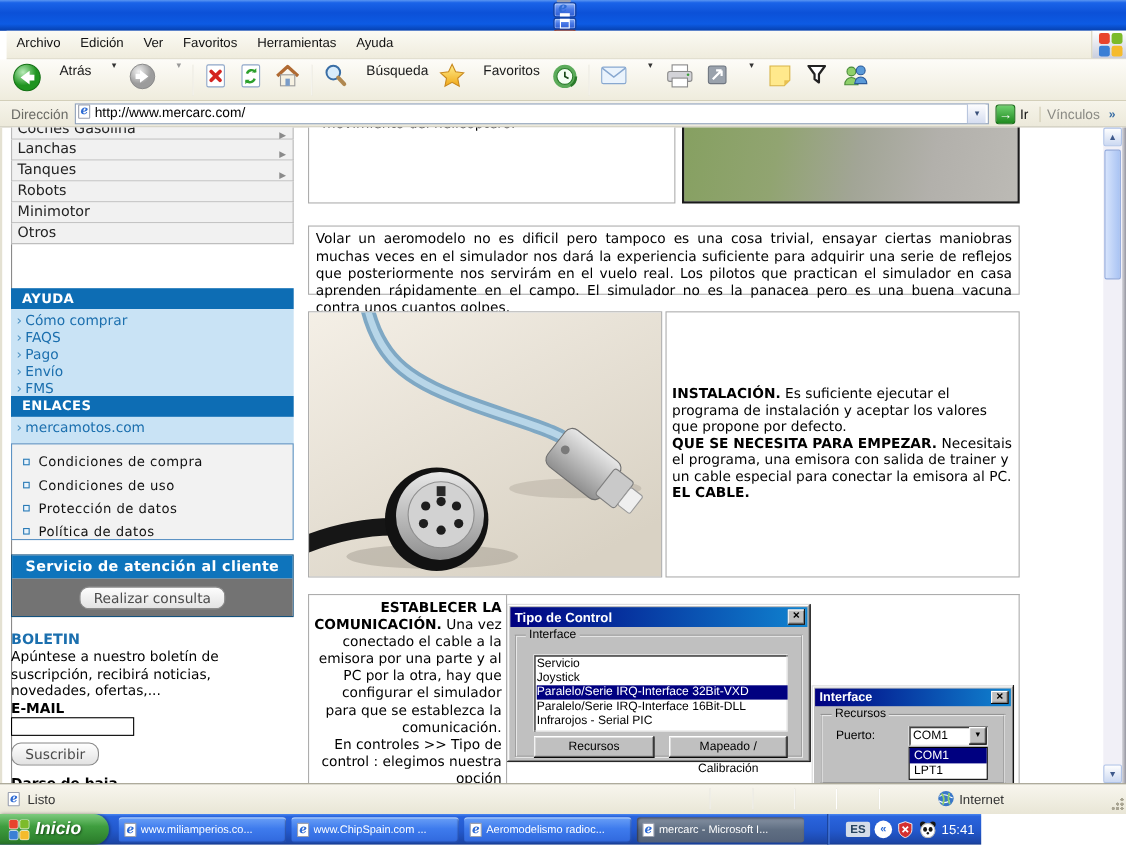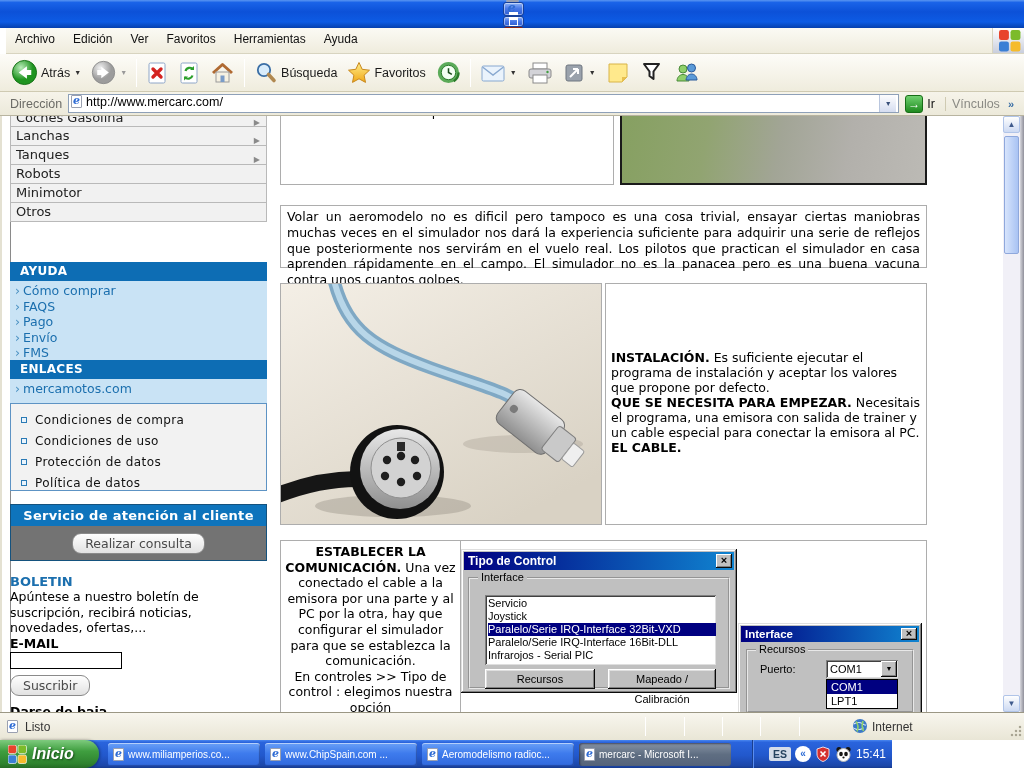--- a/index.html
+++ b/index.html
@@ -19,21 +19,21 @@
 .glyph-max{width:9px;height:9px;border:1px solid #fff;border-top-width:3px}
 .iepage{display:inline-block;width:13px;height:16px;background:#fff;border:1px solid #9aa0b0;border-radius:1px;position:relative}
 .iepage::after{content:"e";position:absolute;left:1px;top:-1px;font-family:"DejaVu Serif",serif;font-style:italic;font-weight:bold;font-size:13px;color:#2e6bd4;line-height:16px}
 .iepage.sm{width:11px;height:13px}.iepage.sm::after{font-size:11px;line-height:13px;top:-2px}
 
 .menubar{position:absolute;top:28px;left:6px;width:1024px;height:26px;background:linear-gradient(180deg,#fbfaf4,#efecdd);border-bottom:1px solid #d8d4c0;display:flex;align-items:flex-start;font-size:12px;color:#111}
 .menubar .mi{padding:4px 9px;cursor:default}
 .logo-box{position:absolute;right:4px;top:0;width:34px;height:25px;background:linear-gradient(180deg,#ffffff,#c9cedd);display:flex;align-items:center;justify-content:center;border-left:1px solid #d8d4c0}
 
 .toolbar{position:absolute;top:54px;left:0;width:1024px;height:38px;background:linear-gradient(180deg,#fdfcf8,#efecdd);border-bottom:1px solid #cfcab2;display:flex;align-items:center;padding-left:6px}
-.tbi{display:flex;align-items:center;gap:3px;padding:0 5px;height:32px;font-size:12.5px;color:#1a1a1a;border-radius:3px}
+.tbi{display:flex;align-items:flex-start;gap:16px;padding:0 5px;height:32px;font-size:12.5px;color:#1a1a1a;border-radius:3px}
 .tbsep{width:1px;height:28px;background:#cfcab2;border-right:1px solid #fff;margin:0 4px}
 .dd{font-size:7px;color:#333;margin-left:1px}
 .dd.dis{color:#999}
 
 .addressbar{position:absolute;top:92px;left:0;width:1024px;height:24px;background:linear-gradient(180deg,#f6f4ea,#ece9da);border-bottom:1px solid #b8b4a0;display:flex;align-items:center;padding:0 4px;font-size:12.5px}
 .addr-label{color:#6b6b66;padding:0 6px}
 .addr-field{flex:1;height:19px;background:#fff;border:1px solid #8ea0b8;display:flex;align-items:flex-start;padding:0 2px;color:#000}
 .addr-field .url{margin-left:4px}
 .addr-drop{width:17px;height:17px;background:linear-gradient(180deg,#fdfdfe,#d5ddf0);border-left:1px solid #b9c6de;display:flex;align-items:center;justify-content:center;font-size:7px;color:#39507a}
 .go-btn{display:flex;align-items:center;gap:4px;padding:0 6px;color:#111}
@@ -374,21 +374,21 @@
       <div class="cbox" style="left:603px;top:167px;width:322px;height:242px;padding:66px 5px 0 5px">
         <div class="jtext" style="text-align:left;line-height:15px">
           <span class="lead">INSTALACIÓN.</span><span> Es suficiente ejecutar el programa de instalación y aceptar los valores que propone por defecto.</span><br>
           <span class="lead">QUE SE NECESITA PARA EMPEZAR.</span><span> Necesitais el programa, una emisora con salida de trainer y un cable especial para conectar la emisora al PC.</span><br>
           <span class="lead">EL CABLE.</span>
         </div>
       </div>
 
       <div class="cbox" style="left:278px;top:424px;width:647px;height:172px;border-bottom:none;overflow:hidden">
         <div class="abs" style="left:0;top:0;width:180px;height:172px;border-right:1px solid #adadad;padding:3px 4px;overflow:hidden">
-          <div class="jtext" style="text-align:center;line-height:15.6px">
+          <div class="jtext" style="text-align:right;line-height:15.6px">
             <span class="lead">ESTABLECER LA COMUNICACIÓN.</span><span> Una vez conectado el cable a la emisora por una parte y al PC por la otra, hay que configurar el simulador para que se establezca la comunicación.</span><br>
             <span>En controles &gt;&gt; Tipo de control : elegimos nuestra opción</span><br>
             
           </div>
         </div>
 
         <div class="abs w95" style="left:180px;top:8px;width:276px;height:144px">
           <div class="w95-title">
               <span class="t">Tipo de Control</span>
               <span class="w95-x">×</span>

